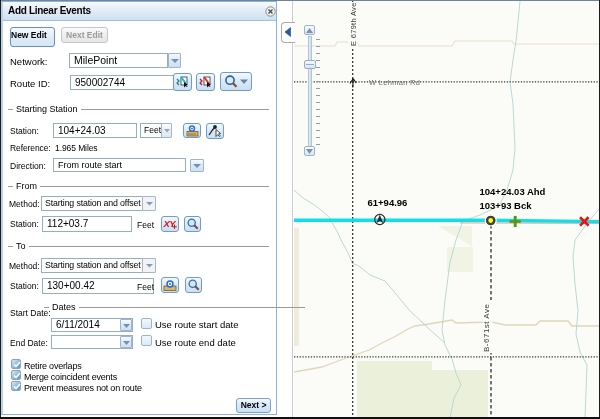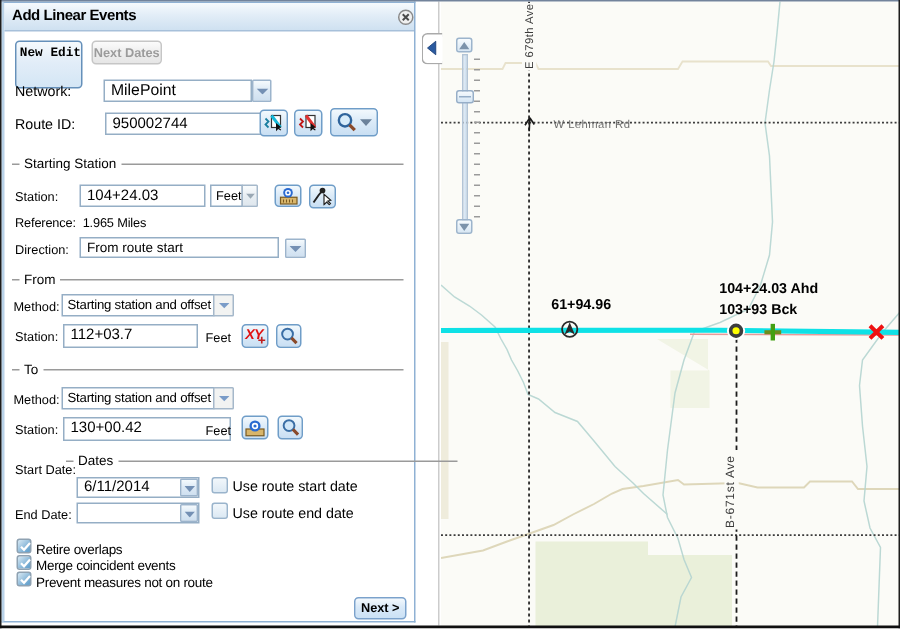--- a/index.html
+++ b/index.html
@@ -117,22 +117,22 @@
 
   <div class="abs" style="left:1px;top:1px;width:276px;height:414px;background:#fff;border:1px solid #8fb1d4;border-left:2px solid #b9d2e8;box-sizing:border-box;"></div>
 
   <div class="abs" style="left:3px;top:2px;width:273px;height:19px;background:linear-gradient(#f6fafd,#e2edf7 45%,#cfe1f1);border-bottom:1px solid #a7c0da;box-sizing:border-box;"></div>
   <div class="lbl" style="left:8px;top:5px;font-weight:bold;font-size:10px;letter-spacing:-0.3px;">Add Linear Events</div>
   <svg class="abs" style="left:265px;top:6px;" width="11" height="11" viewBox="0 0 11 11">
     <circle cx="5.5" cy="5.5" r="4.7" fill="#f0f0f0" stroke="#8a8a8a" stroke-width="1"></circle>
     <path d="M3.5,3.5 L7.5,7.5 M7.5,3.5 L3.5,7.5" stroke="#4a4a4a" stroke-width="1.3"></path>
   </svg>
 
-  <div class="abs" style="left:10px;top:27px;width:45px;height:32px;border:1px solid #6590ba;border-radius:3px;background:linear-gradient(#f6fafd,#e2edf8 45%,#d4e6f5);box-sizing:border-box;text-align:right;font-size:8.5px;font-weight:bold;line-height:14px;color:#000;font-family:Liberation Mono, monospace;">New Edit</div>
-  <div class="abs" style="left:61px;top:27px;width:47px;height:16px;border:1px solid #c6c6c6;border-radius:3px;background:linear-gradient(#fbfbfb,#efefef 45%,#e6e6e6);box-sizing:border-box;text-align:center;font-size:8.5px;font-weight:bold;line-height:14px;color:#9b9b9b;">Next Dates</div>
+  <div class="abs" style="left:10px;top:27px;width:45px;height:20px;border:1px solid #6590ba;border-radius:3px;background:linear-gradient(#f6fafd,#e2edf8 45%,#d4e6f5);box-sizing:border-box;text-align:left;font-size:8.5px;font-weight:bold;line-height:14px;color:#000;">New Edit</div>
+  <div class="abs" style="left:61px;top:27px;width:47px;height:16px;border:1px solid #c6c6c6;border-radius:3px;background:linear-gradient(#fbfbfb,#efefef 45%,#e6e6e6);box-sizing:border-box;text-align:center;font-size:8.5px;font-weight:bold;line-height:14px;color:#9b9b9b;">Next Edit</div>
 
   <div class="lbl" style="left:10px;top:56px;font-size:9.5px;">Network:</div>
   <div class="inp" style="left:69px;top:53px;width:99px;height:15px;font-size:10.5px;line-height:13px;">MilePoint</div>
   <div class="arr" style="left:168px;top:53px;width:13px;height:15px;background:linear-gradient(#f5fafd,#dce9f5 50%,#cfe0f0);border-color:#9cb4cc;"></div>
   <svg class="abs" style="left:171px;top:59px;" width="8" height="4" viewBox="0 0 8 4">
       <path d="M0,0 L8,0 L4,4 Z" fill="#7490b4"></path>
     </svg>
 
   <div class="lbl" style="left:10px;top:78px;font-size:9.5px;">Route ID:</div>
   <div class="inp" style="left:70px;top:75px;width:112px;height:15px;line-height:13px;">950002744</div>

